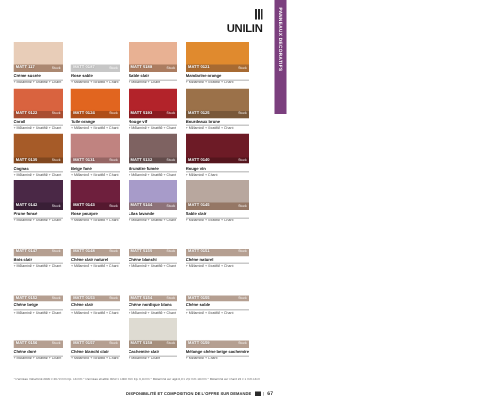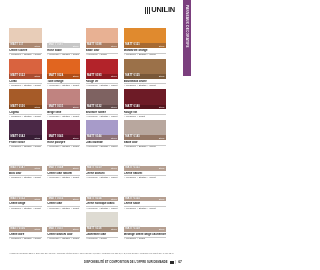--- a/index.html
+++ b/index.html
@@ -28,21 +28,21 @@
     transform-origin:left top;
     left:6px;top:5px;
   }
 
   
   .header{
     position:absolute;left:0;right:8px;top:0;height:24px;
   }
   .logo{
     position:absolute;right:8px;top:6px;
-    display:flex;align-items:flex-end;gap:1.5px;
+    display:flex;align-items:flex-end;gap:1.5px;flex-direction:column;
   }
   .logo-mark{
     width:5px;height:7px;
     background:
       linear-gradient(to right,#2b2b2b 0 1.2px,transparent 1.2px 2px,#2b2b2b 2px 3.2px,transparent 3.2px 4px,#2b2b2b 4px 5px);
   }
   .logo-text{
     font-size:7.5px;font-weight:bold;color:#1a1a1a;
     letter-spacing:-.2px;line-height:1;
   }

